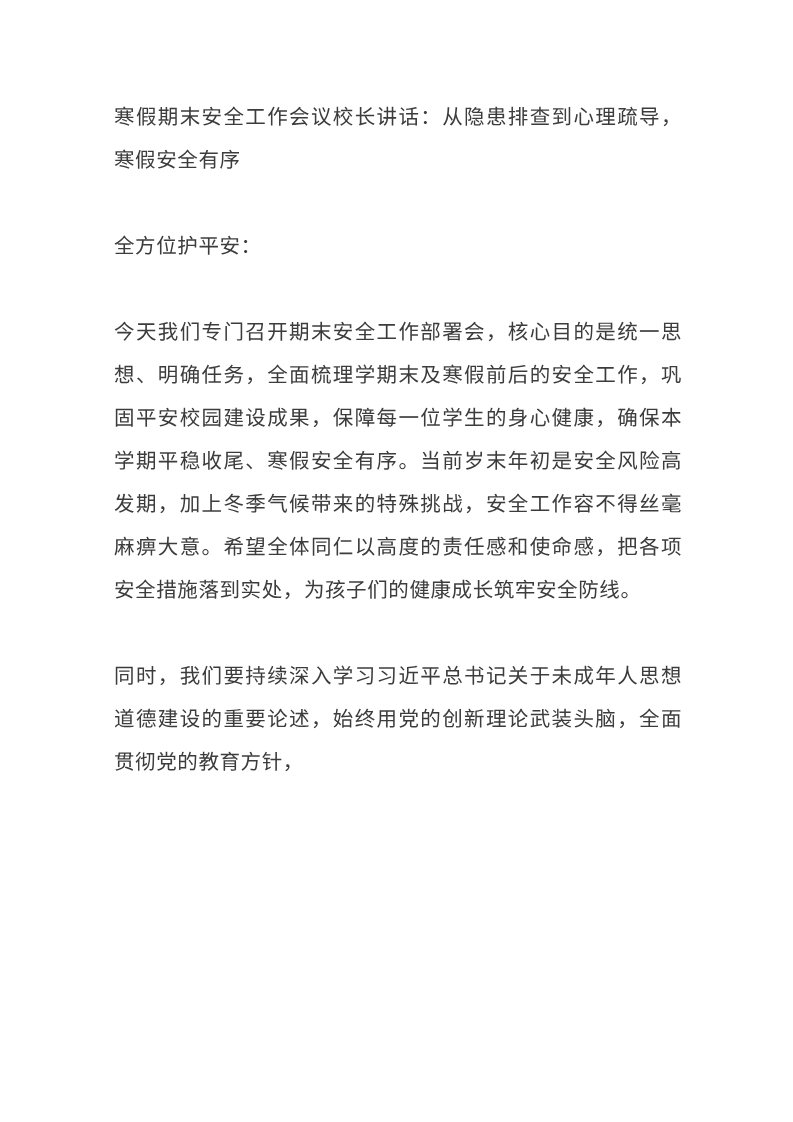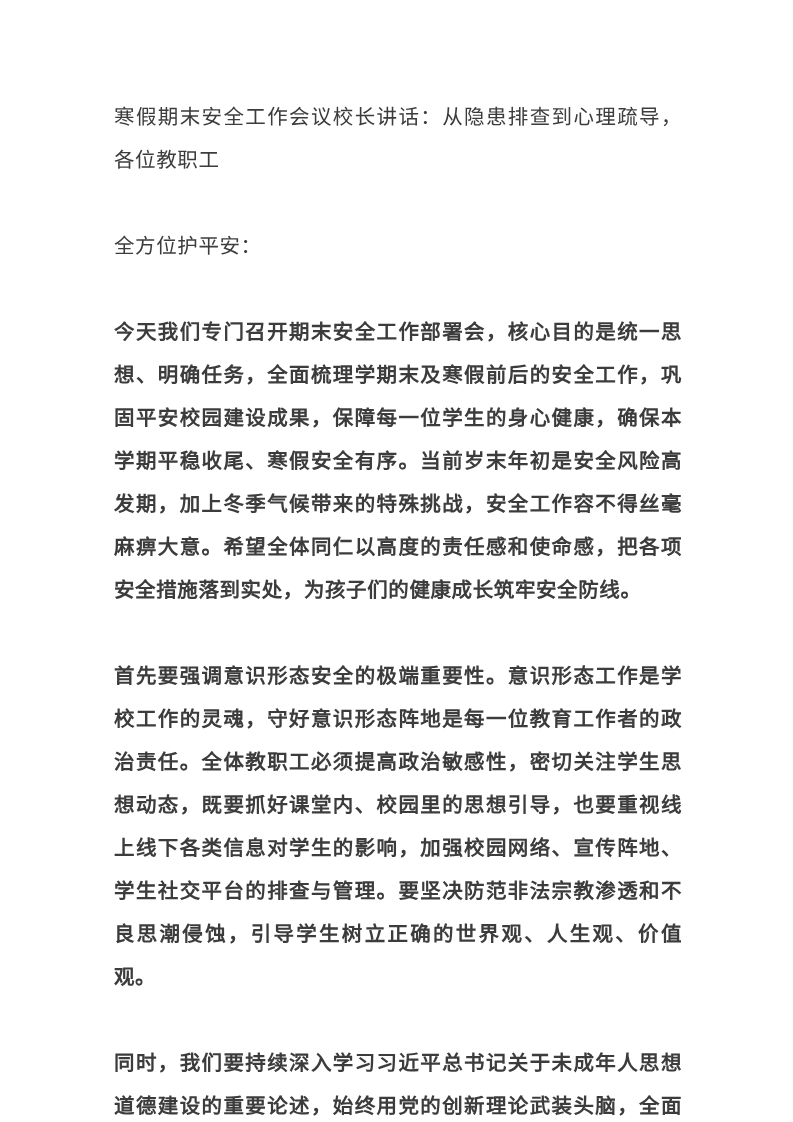--- a/index.html
+++ b/index.html
@@ -44,37 +44,35 @@
   .doc-title {
     margin-bottom: 43px;
   }
 
   .doc-salutation {
     margin-bottom: 43px;
   }
 
   .doc-paragraph {
     margin-bottom: 43px;
-    font-weight: bold;
   }
 
   .doc-paragraph:last-child {
     margin-bottom: 0;
   }
 </style>
 </head>
 <body>
 
 <div class="page">
   <div class="doc-body">
 
-    <div class="doc-title">寒假期末安全工作会议校长讲话：从隐患排查到心理疏导，各位教职工</div>
+    <div class="doc-title">寒假期末安全工作会议校长讲话：从隐患排查到心理疏导，寒假安全有序</div>
 
     <div class="doc-salutation">全方位护平安：</div>
 
     <p class="doc-paragraph">今天我们专门召开期末安全工作部署会，核心目的是统一思想、明确任务，全面梳理学期末及寒假前后的安全工作，巩固平安校园建设成果，保障每一位学生的身心健康，确保本学期平稳收尾、寒假安全有序。当前岁末年初是安全风险高发期，加上冬季气候带来的特殊挑战，安全工作容不得丝毫麻痹大意。希望全体同仁以高度的责任感和使命感，把各项安全措施落到实处，为孩子们的健康成长筑牢安全防线。</p>
 
-    <p class="doc-paragraph">首先要强调意识形态安全的极端重要性。意识形态工作是学校工作的灵魂，守好意识形态阵地是每一位教育工作者的政治责任。全体教职工必须提高政治敏感性，密切关注学生思想动态，既要抓好课堂内、校园里的思想引导，也要重视线上线下各类信息对学生的影响，加强校园网络、宣传阵地、学生社交平台的排查与管理。要坚决防范非法宗教渗透和不良思潮侵蚀，引导学生树立正确的世界观、人生观、价值观。</p>
 
     <p class="doc-paragraph">同时，我们要持续深入学习习近平总书记关于未成年人思想道德建设的重要论述，始终用党的创新理论武装头脑，全面贯彻党的教育方针，</p>
 
   </div>
 </div>
 
 </body></html>

